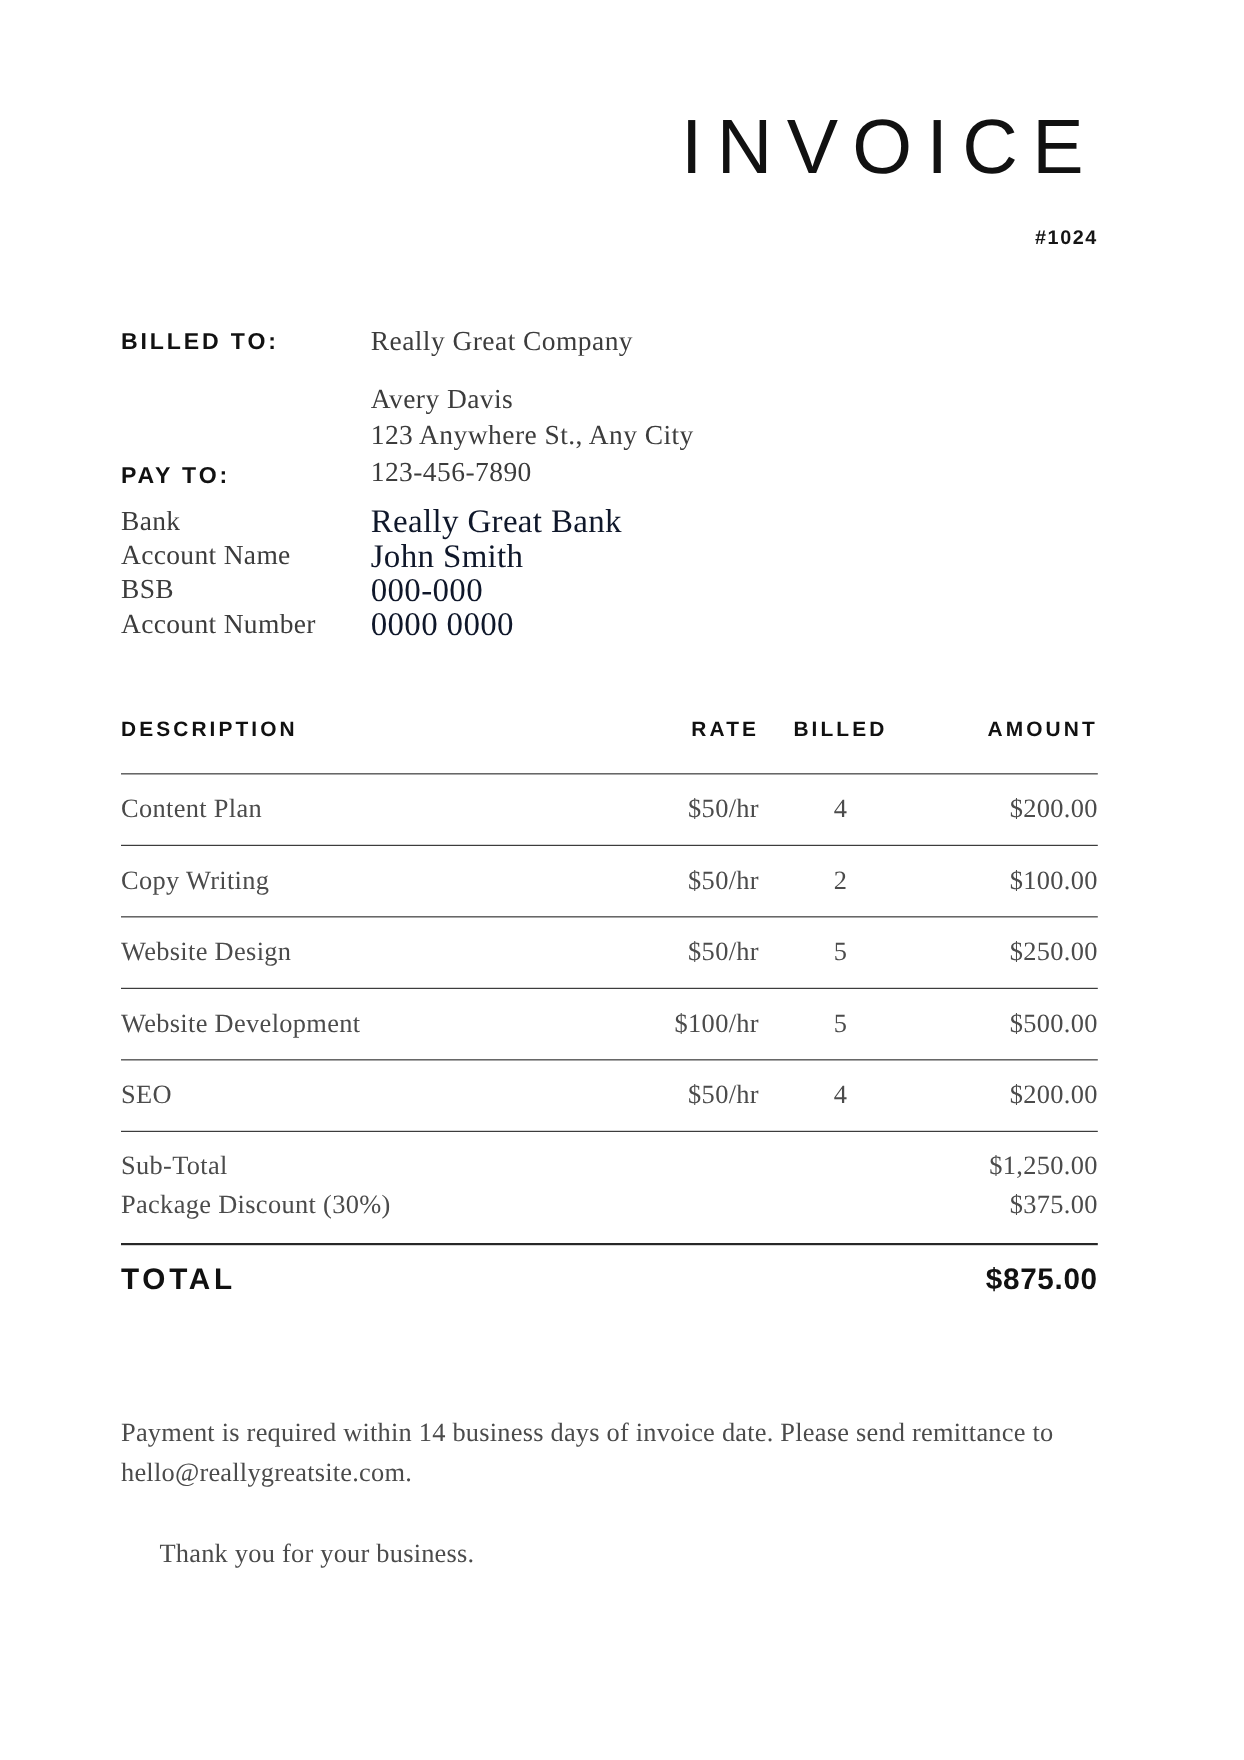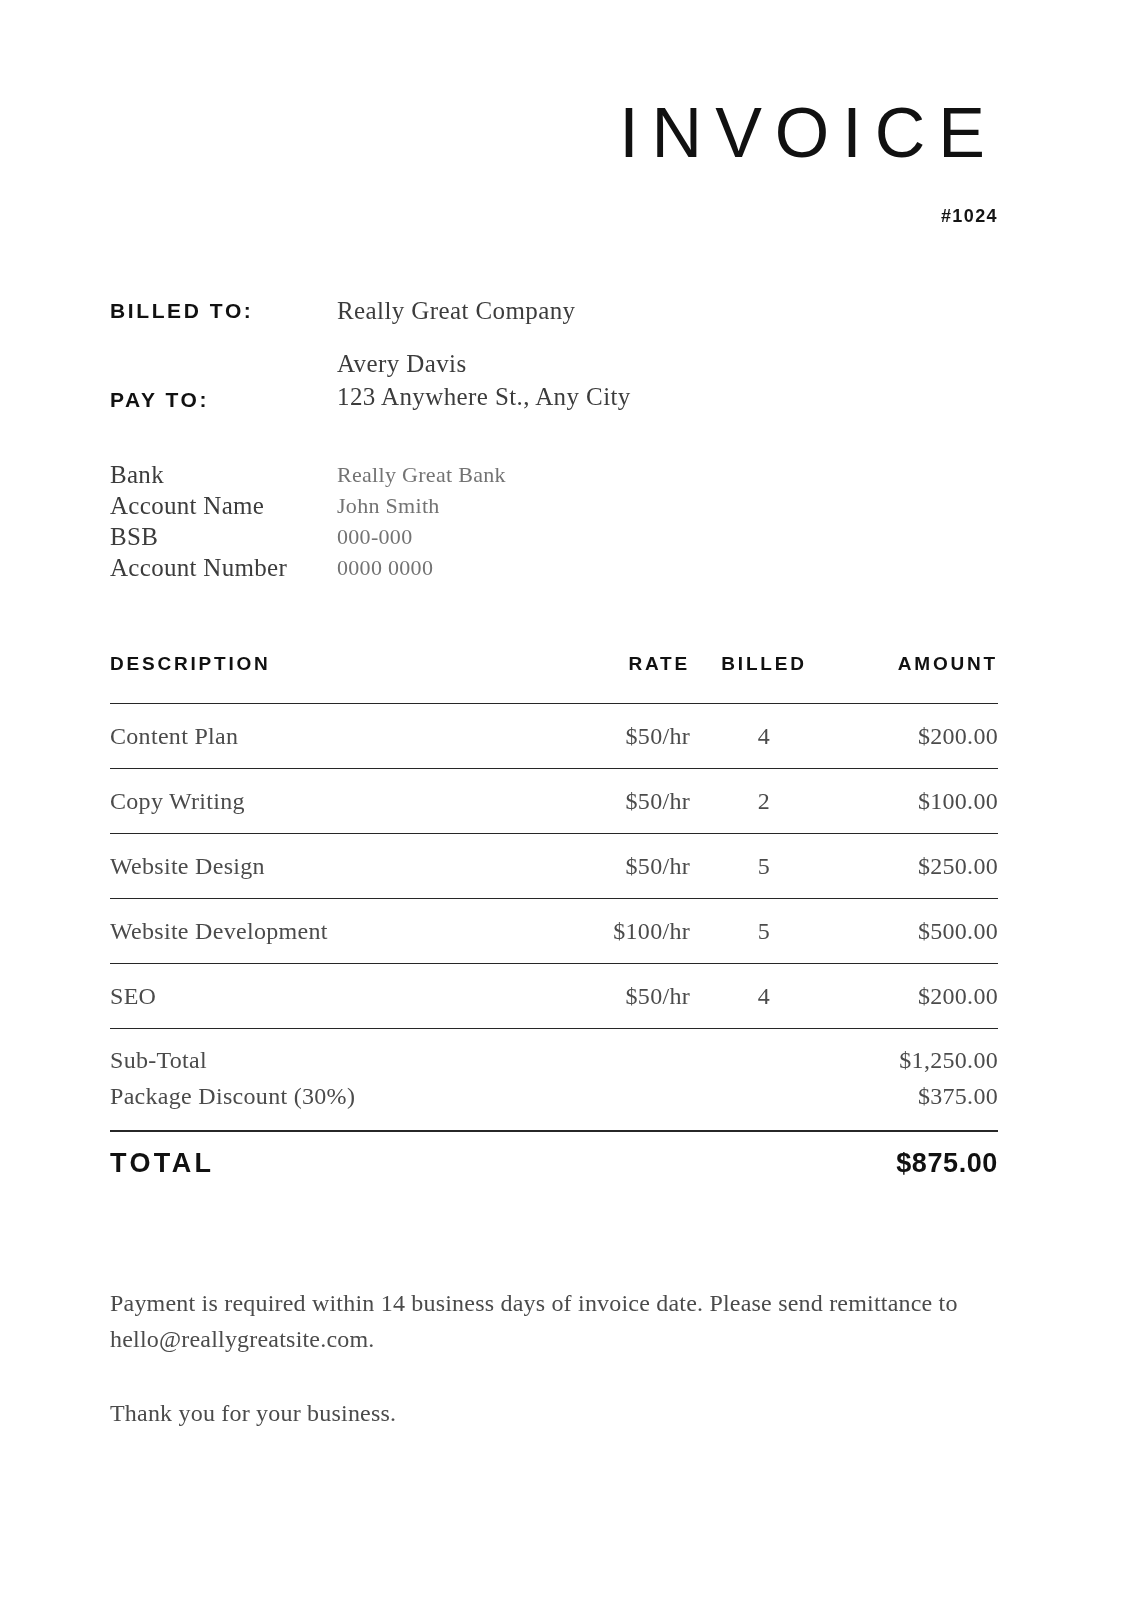--- a/index.html
+++ b/index.html
@@ -100,22 +100,22 @@
     width: 227px;
     flex: 0 0 227px;
     font-family: "Liberation Serif", "DejaVu Serif", serif;
     font-size: 25px;
     color: #3c3c3c;
     letter-spacing: 0.3px;
     white-space: nowrap;
   }
   .bank-val {
     font-family: "Liberation Serif", "DejaVu Serif", serif;
-    font-size: 22px;
-    color: #737373;
+    font-size: 30px;
+    color: #0f172a;
     letter-spacing: 0.3px;
     white-space: nowrap;
   }
 
   
   .table {
     position: absolute;
     left: 110px;
     top: 643px;
     width: 888px;
@@ -193,21 +193,21 @@
     width: 880px;
   }
   .note-p {
     font-family: "Liberation Serif", "DejaVu Serif", serif;
     font-size: 24px;
     line-height: 36px;
     color: #4b4b4b;
     letter-spacing: 0.2px;
     margin: 0;
   }
-  .note-thanks { margin-top: 38px; }
+  .note-thanks { margin-top: 38px; margin-left: 35px; }
 </style>
 </head>
 <body>
 
 <div class="page">
 
   <div class="invoice-title">INVOICE</div>
   <div class="invoice-number">#1024</div>
 
   <div class="bill-block">
@@ -215,20 +215,21 @@
     <div class="bill-row row-billed">
       <div class="bill-label">BILLED TO:</div>
       <div class="bill-value">Really Great Company</div>
     </div>
 
     <div class="bill-row">
       <div class="bill-label">PAY TO:</div>
       <div class="payto-lines">
         <span class="bill-value">Avery Davis</span>
         <span class="bill-value">123 Anywhere St., Any City</span>
+        <span class="bill-value">123-456-7890</span>
       </div>
     </div>
   </div>
 
   <div class="bank-block">
     <div class="bank-row">
       <div class="bank-key">Bank</div>
       <div class="bank-val">Really Great Bank</div>
     </div>
     <div class="bank-row">

